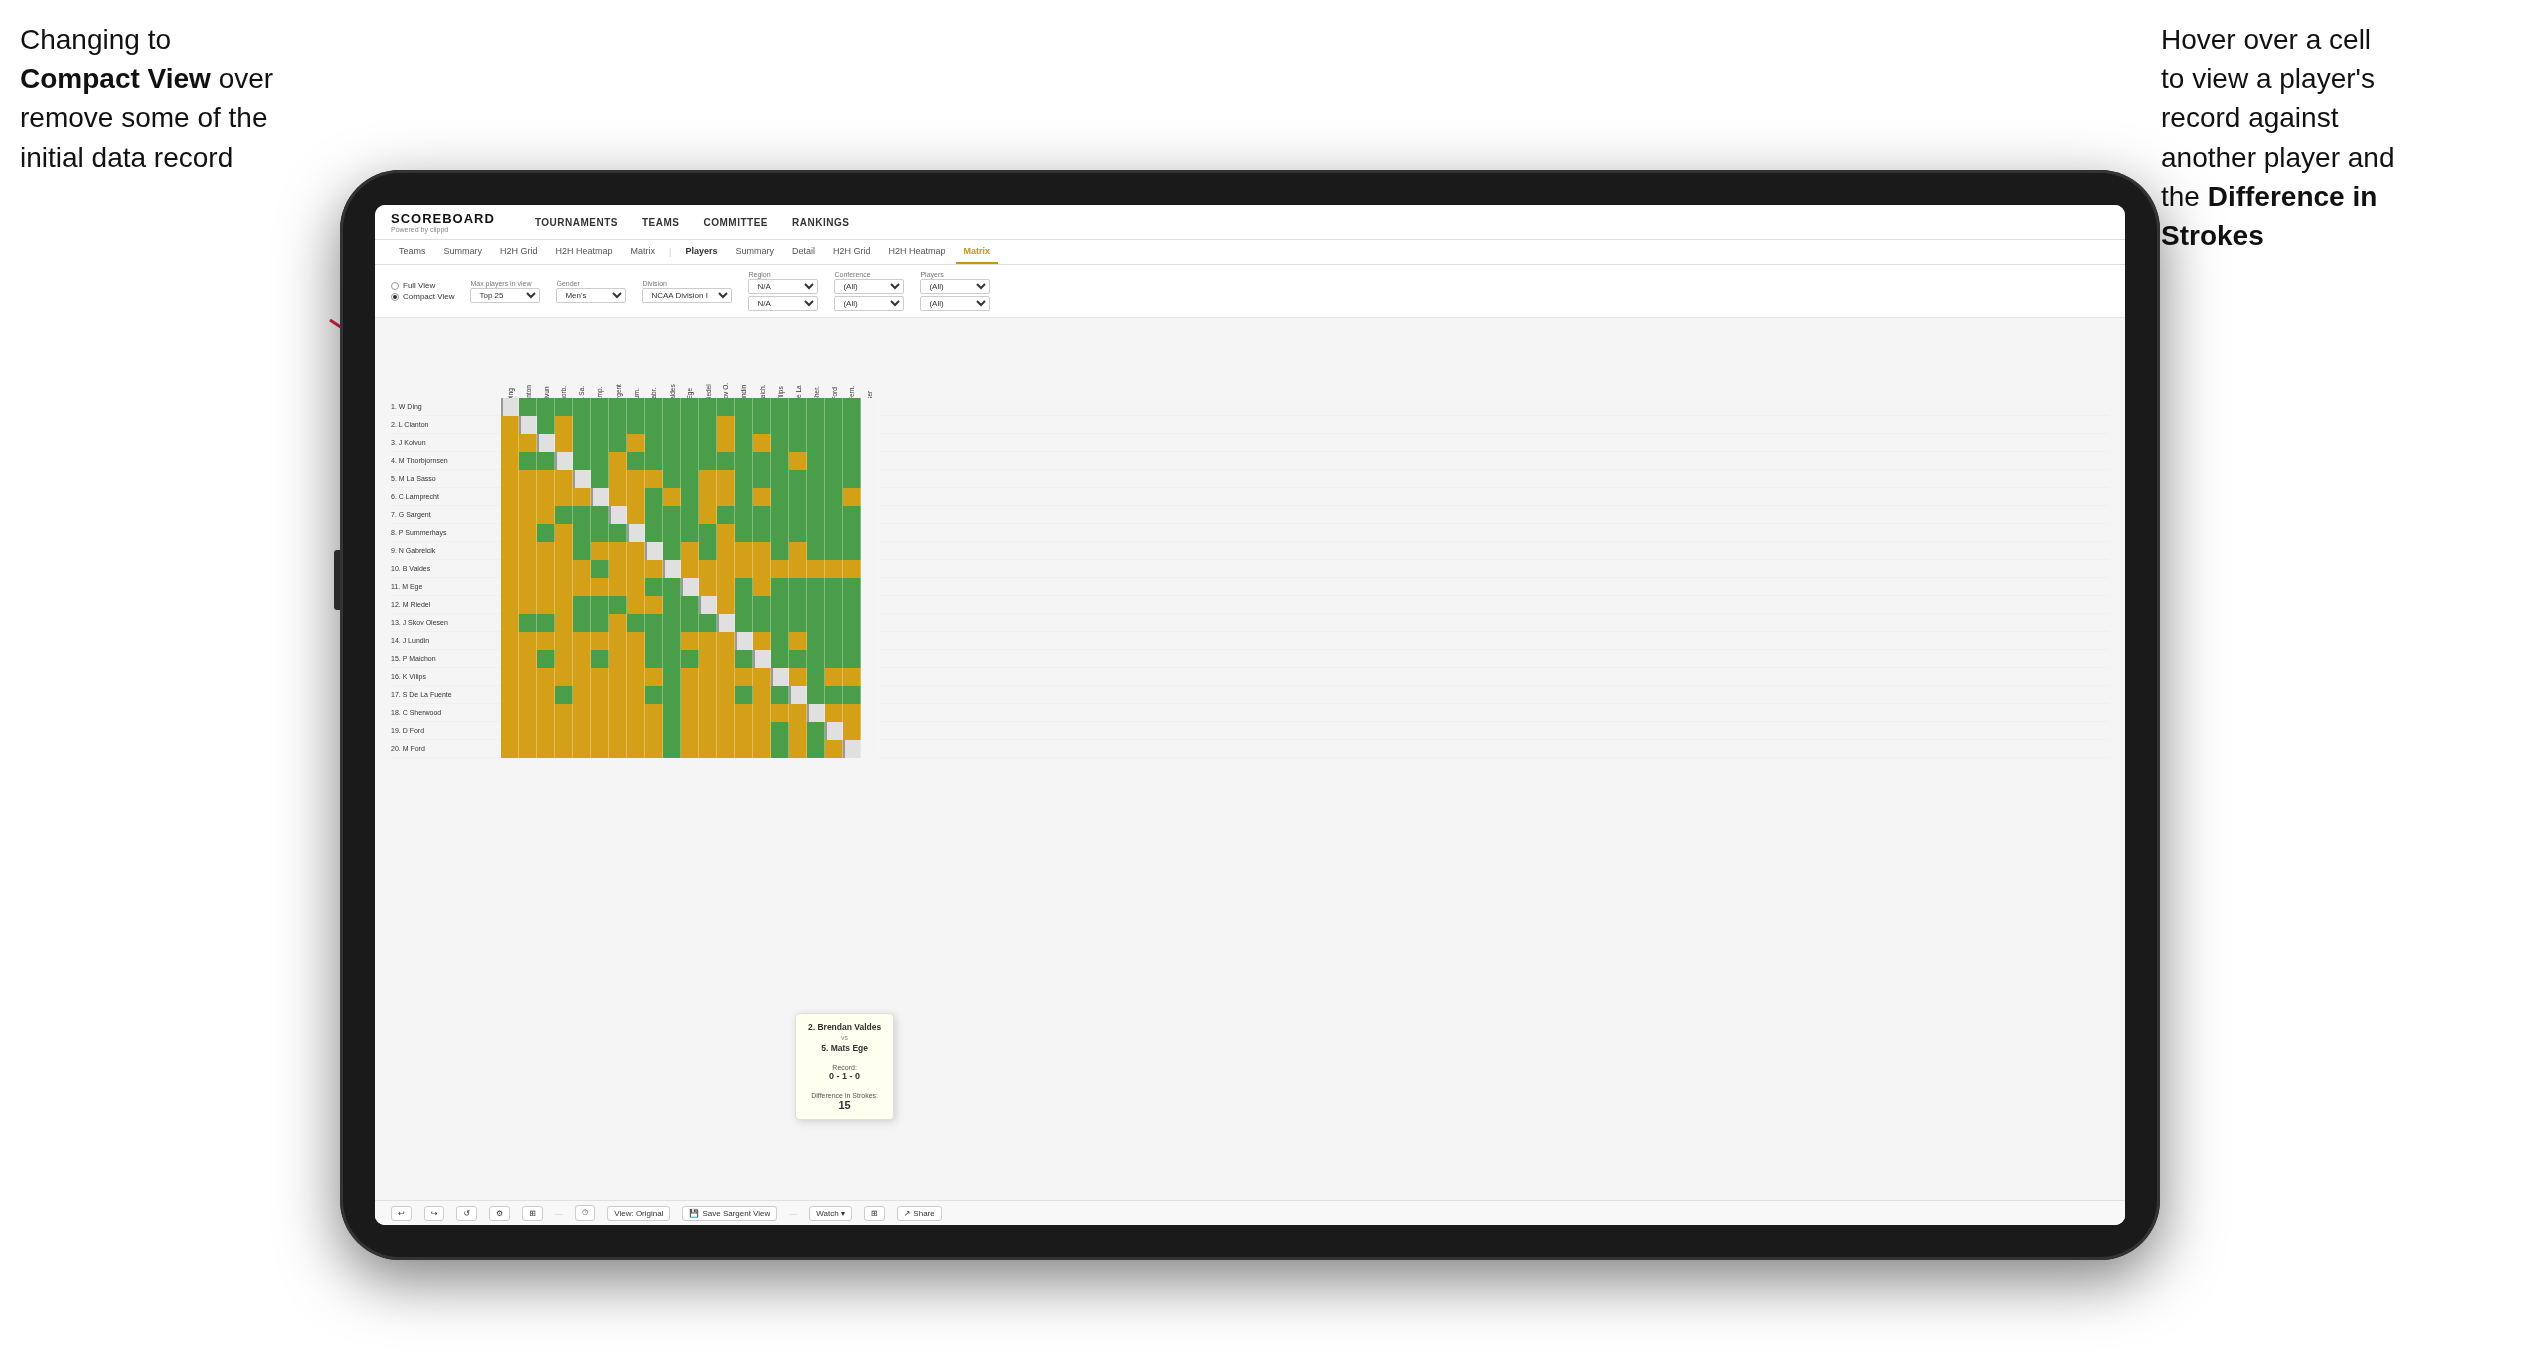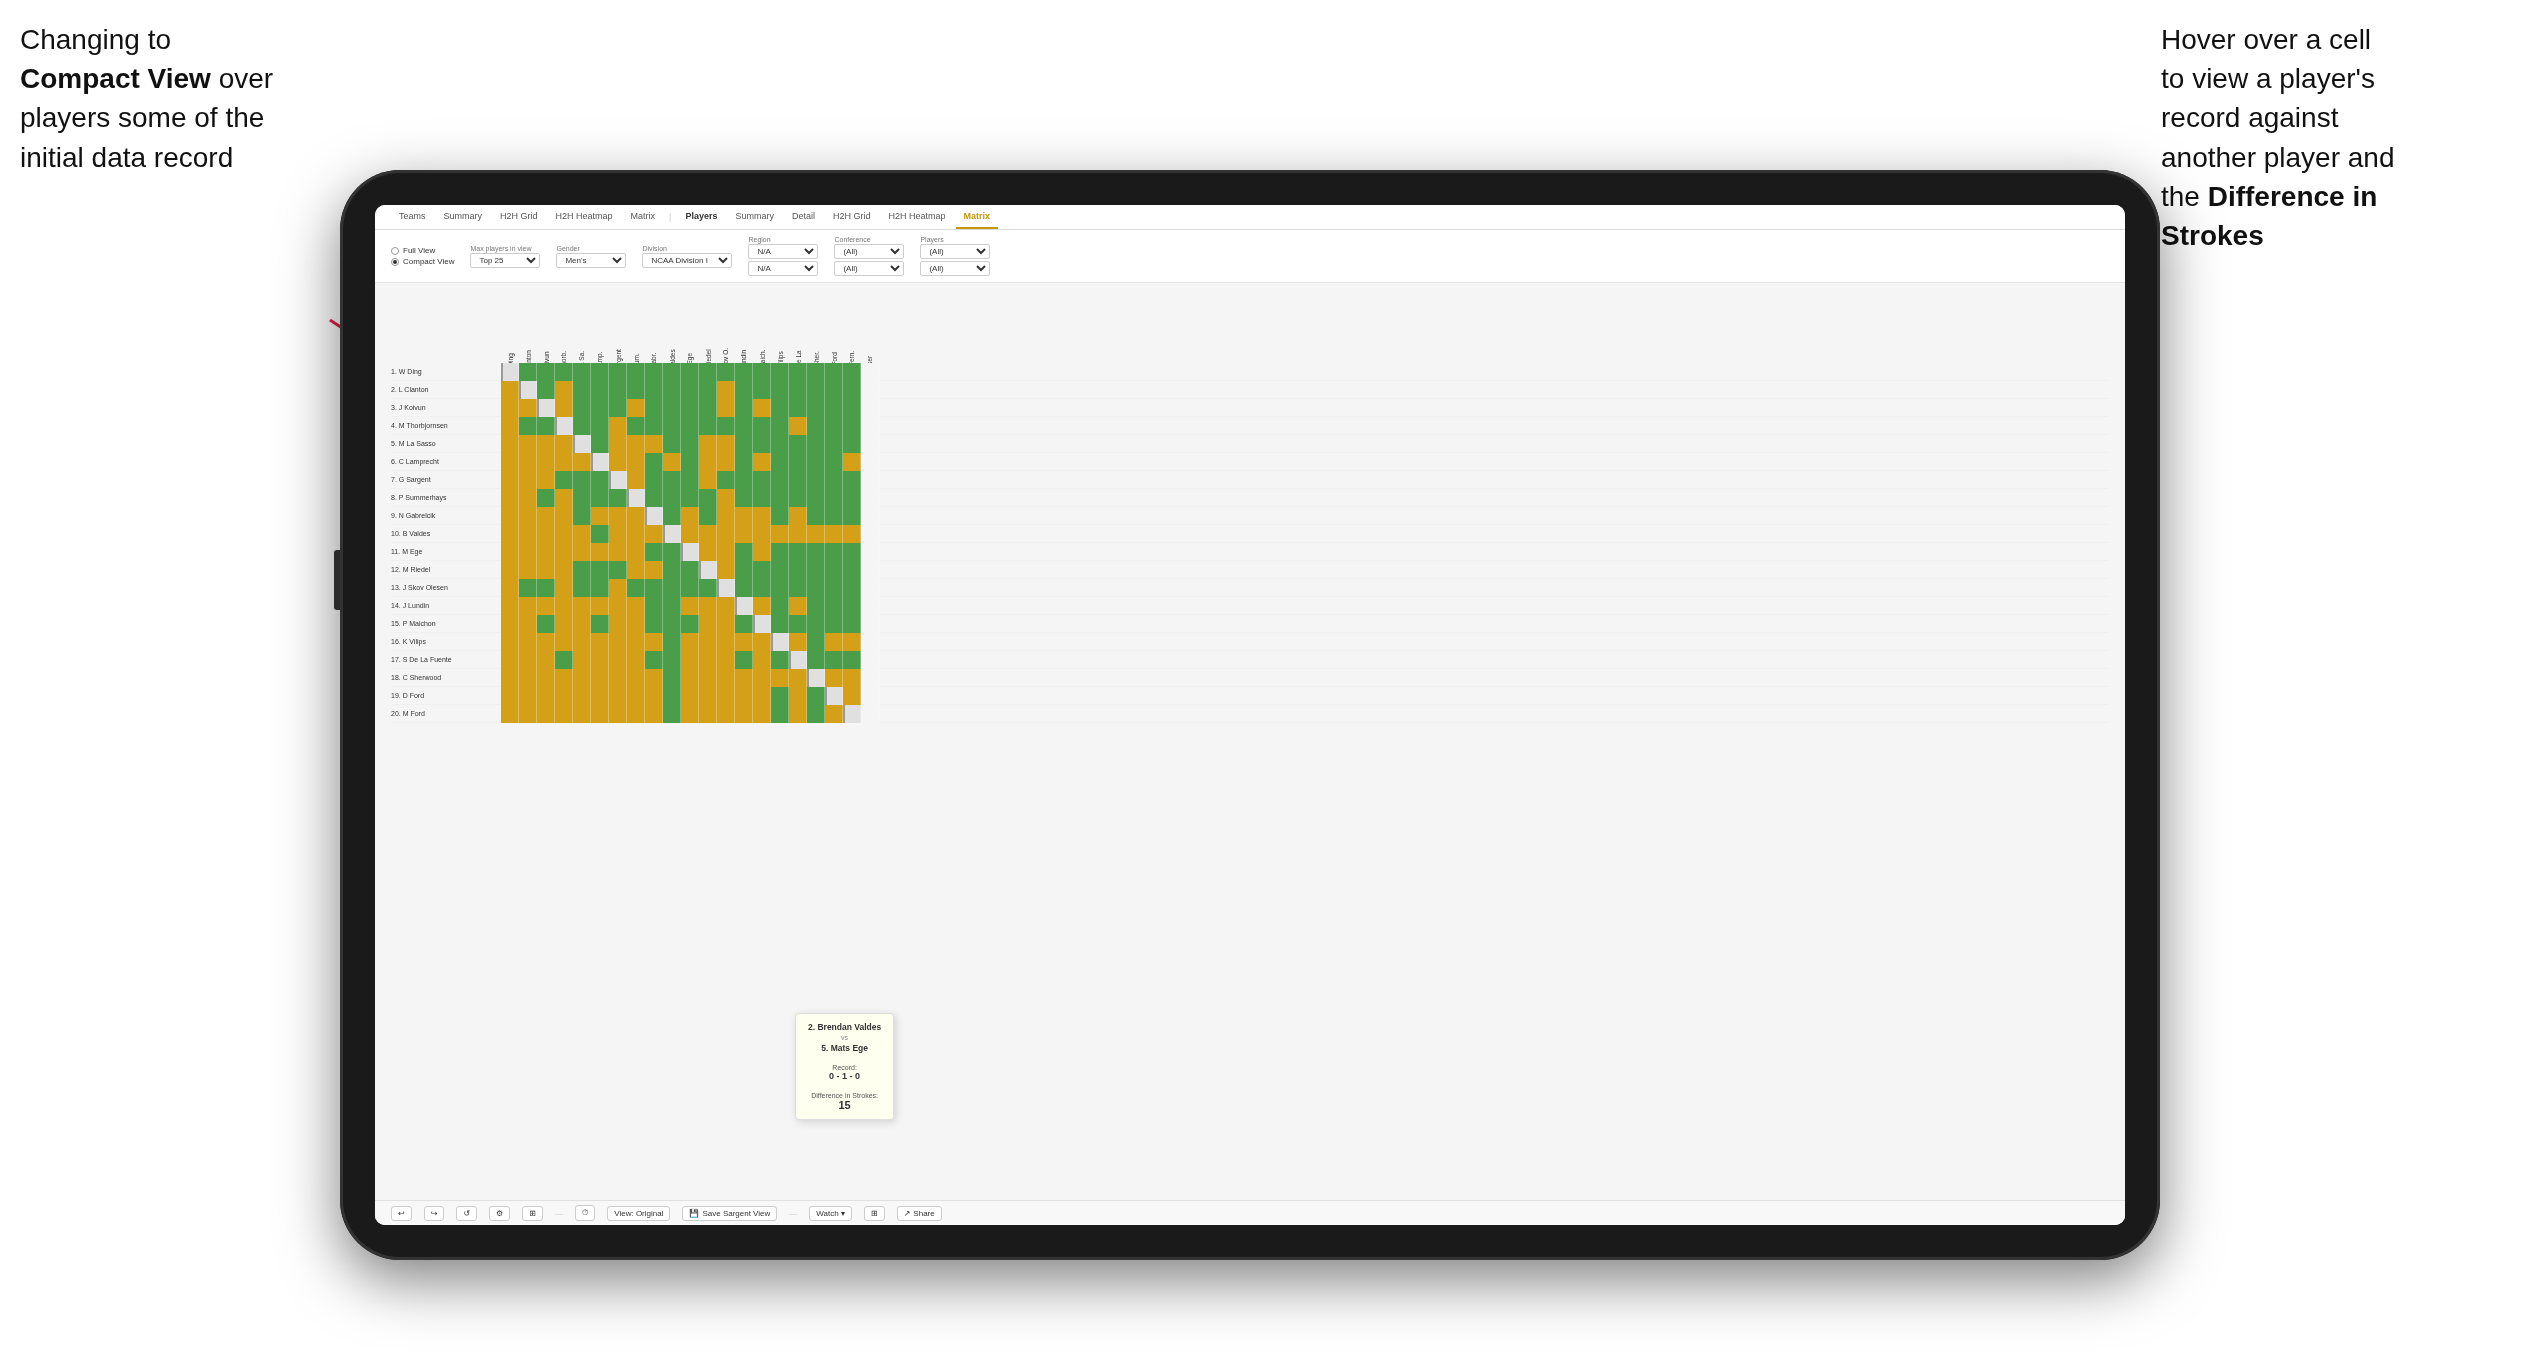--- a/index.html
+++ b/index.html
@@ -407,21 +407,21 @@
       color: #ccc;
     }
 
   </style>
 </head>
 <body>
 
 <div class="annotation-left">
   <span>Changing to</span><br>
   <strong>Compact View</strong><span> over</span><br>
-  <span>players some of the</span><br>
+  <span>remove some of the</span><br>
   <span>initial data record</span>
 </div>
 
 <div class="annotation-right">
   <span>Hover over a cell</span><br>
   <span>to view a player's</span><br>
   <span>record against</span><br>
   <span>another player and</span><br>
   <span>the </span><strong>Difference in</strong><br>
   <strong>Strokes</strong>
@@ -438,20 +438,32 @@
   <line x1="330" y1="320" x2="710" y2="570" stroke="#e0204a" stroke-width="3" marker-end="url(#arrowhead-pink)"></line>
 
   <line x1="1900" y1="340" x2="1350" y2="760" stroke="#e0204a" stroke-width="3" marker-end="url(#arrowhead-pink)"></line>
 </svg>
 
 <div class="tablet">
   <div class="tablet-button"></div>
 
   <div class="tablet-screen">
 
+    <div class="top-nav">
+      <div class="logo-area">
+        <span class="logo-text">SCOREBOARD</span>
+        <span class="logo-sub">Powered by clippd</span>
+      </div>
+      <div class="nav-items">
+        <span class="nav-item">TOURNAMENTS</span>
+        <span class="nav-item">TEAMS</span>
+        <span class="nav-item">COMMITTEE</span>
+        <span class="nav-item">RANKINGS</span>
+      </div>
+    </div>
 
     <div class="tabs-row">
       <span class="tab-item">Teams</span>
       <span class="tab-item">Summary</span>
       <span class="tab-item">H2H Grid</span>
       <span class="tab-item">H2H Heatmap</span>
       <span class="tab-item">Matrix</span>
       <span class="tab-separator">|</span>
       <span class="tab-item" style="font-weight:700;color:#333;">Players</span>
       <span class="tab-item">Summary</span>

